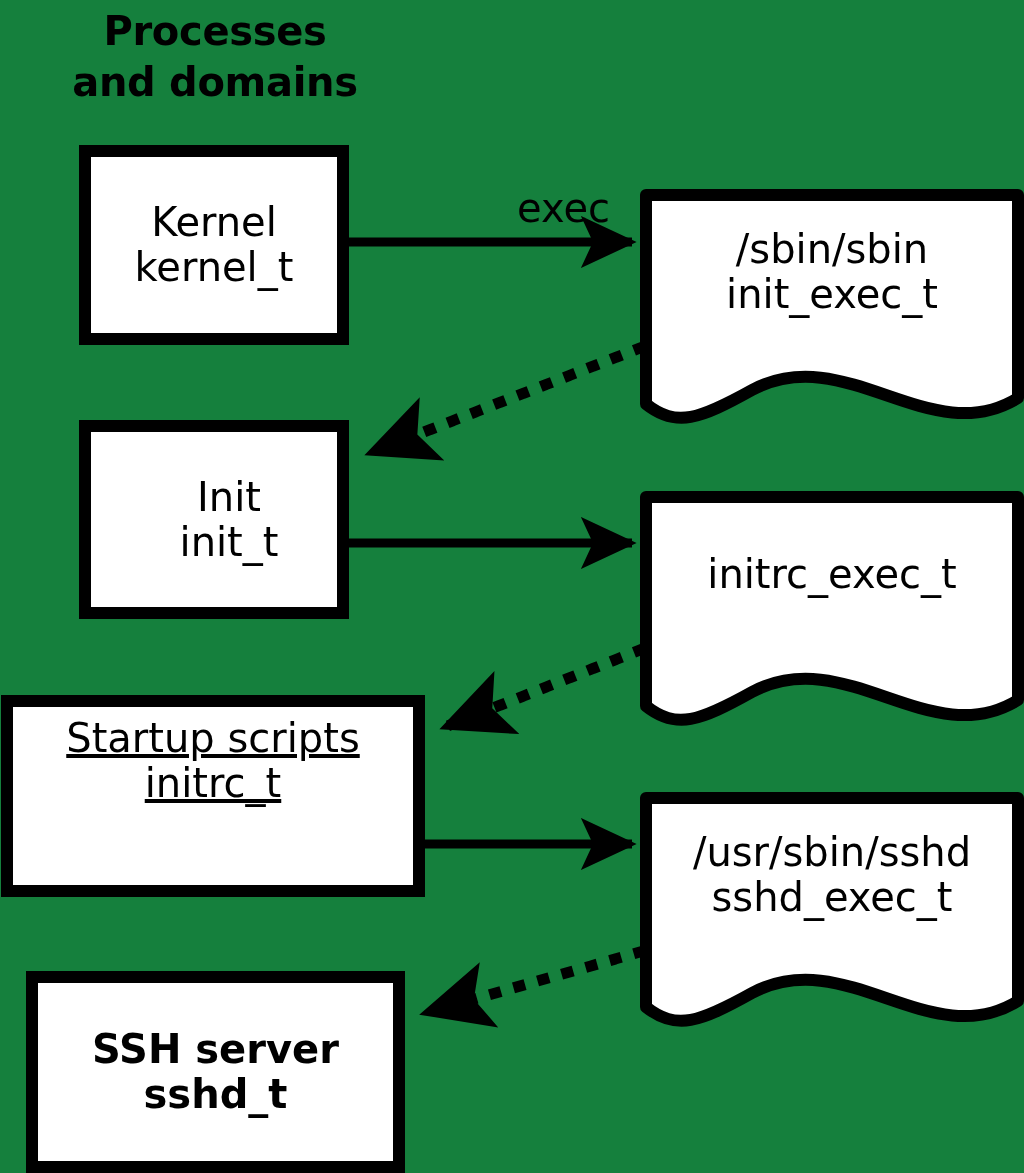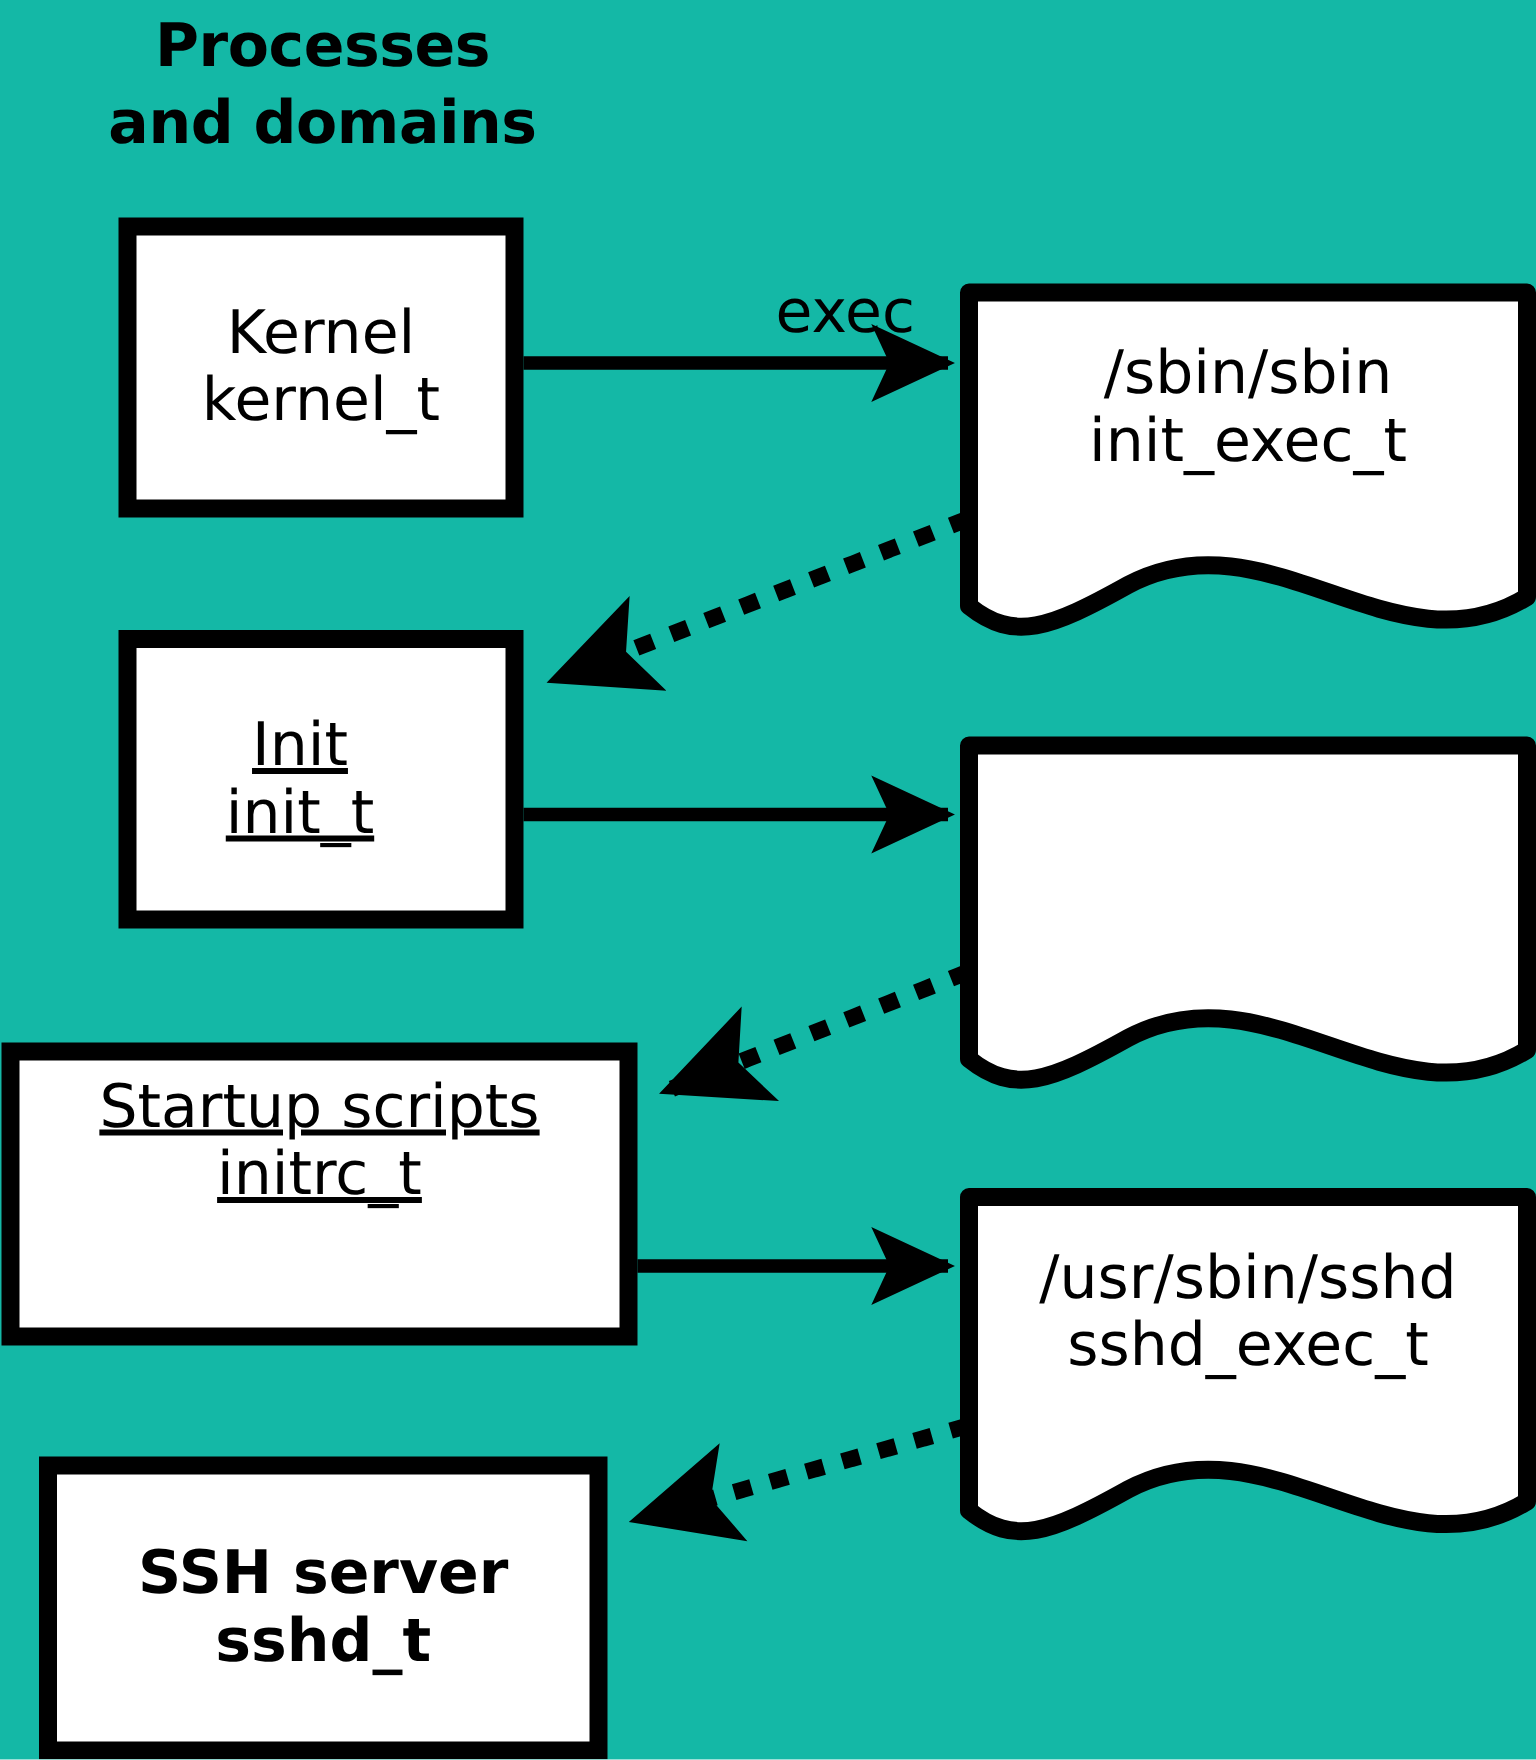--- a/index.html
+++ b/index.html
@@ -10,21 +10,21 @@
   }
   body {
     font-family: "DejaVu Sans", "Liberation Sans", sans-serif;
     color: #000000;
   }
   #canvas {
     position: relative;
     width: 1024px;
     height: 1173px;
     overflow: hidden;
-    background: #14b8a6;
+    background: #15803d;
   }
   #canvas svg.layer {
     position: absolute;
     left: 0;
     top: 0;
     width: 1024px;
     height: 1173px;
   }
   .col-header {
     position: absolute;
@@ -104,41 +104,42 @@
 
   <div class="node-label" id="label-exec" style="left:440px; top:182px; width:170px; height:52px;align-items:flex-end;">
     <span>exec</span>
   </div>
 
   <div class="node-label" style="left:85px; top:151px; width:258px; height:188px;">
     <span>Kernel</span>
     <span>kernel_t</span>
   </div>
 
-  <div class="node-label" style="left:71px; top:426px; width:258px; height:187px;text-decoration:underline;">
+  <div class="node-label" style="left:100px; top:426px; width:258px; height:187px;">
     <span>Init</span>
     <span>init_t</span>
   </div>
 
   <div class="node-label" style="left:7px; top:666px; width:412px; height:190px;text-decoration:underline;">
     <span>Startup scripts</span>
     <span>initrc_t</span>
   </div>
 
   <div class="node-label" style="left:32px; top:977px; width:367px; height:190px;font-weight:bold;">
     <span>SSH server</span>
     <span>sshd_t</span>
   </div>
 
   <div class="node-label" style="left:646px; top:192px; width:372px; height:160px;">
     <span>/sbin/sbin</span>
     <span>init_exec_t</span>
   </div>
 
   <div class="node-label" style="left:646px; top:494px; width:372px; height:160px;">
+    <span>initrc_exec_t</span>
   </div>
 
   <div class="node-label" style="left:646px; top:795px; width:372px; height:160px;">
     <span>/usr/sbin/sshd</span>
     <span>sshd_exec_t</span>
   </div>
 
 </div>
 
 </body></html>

